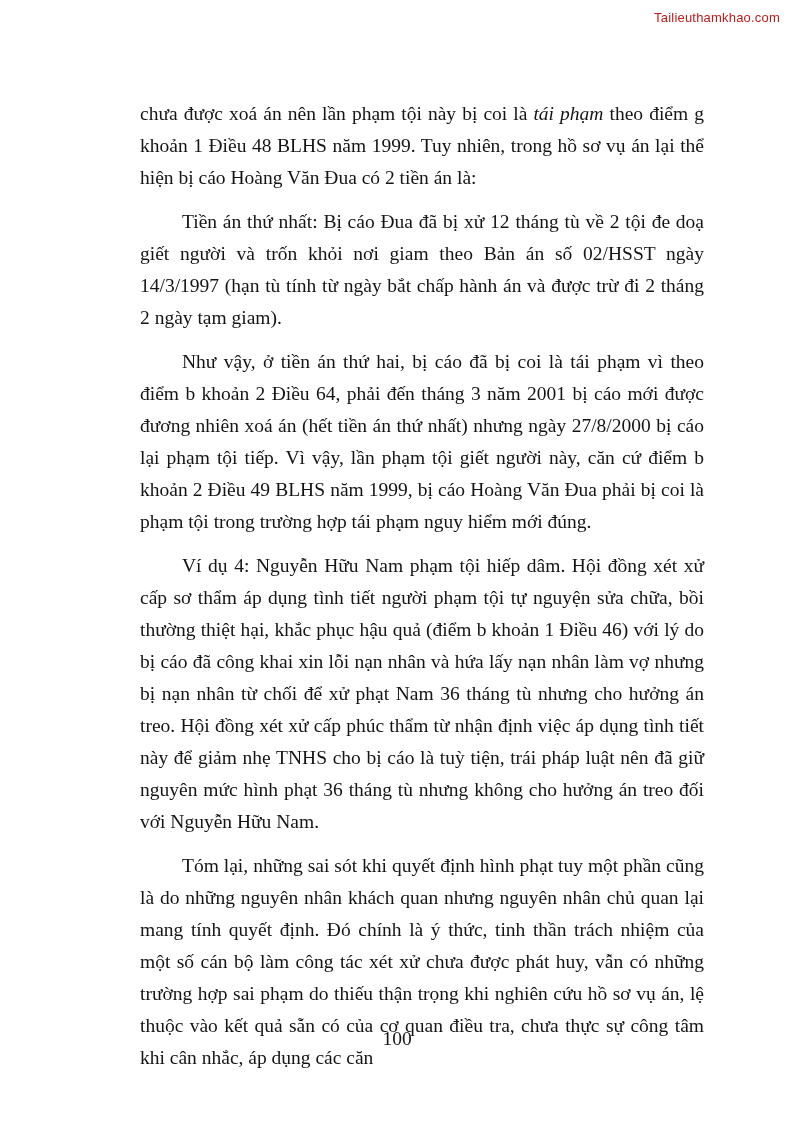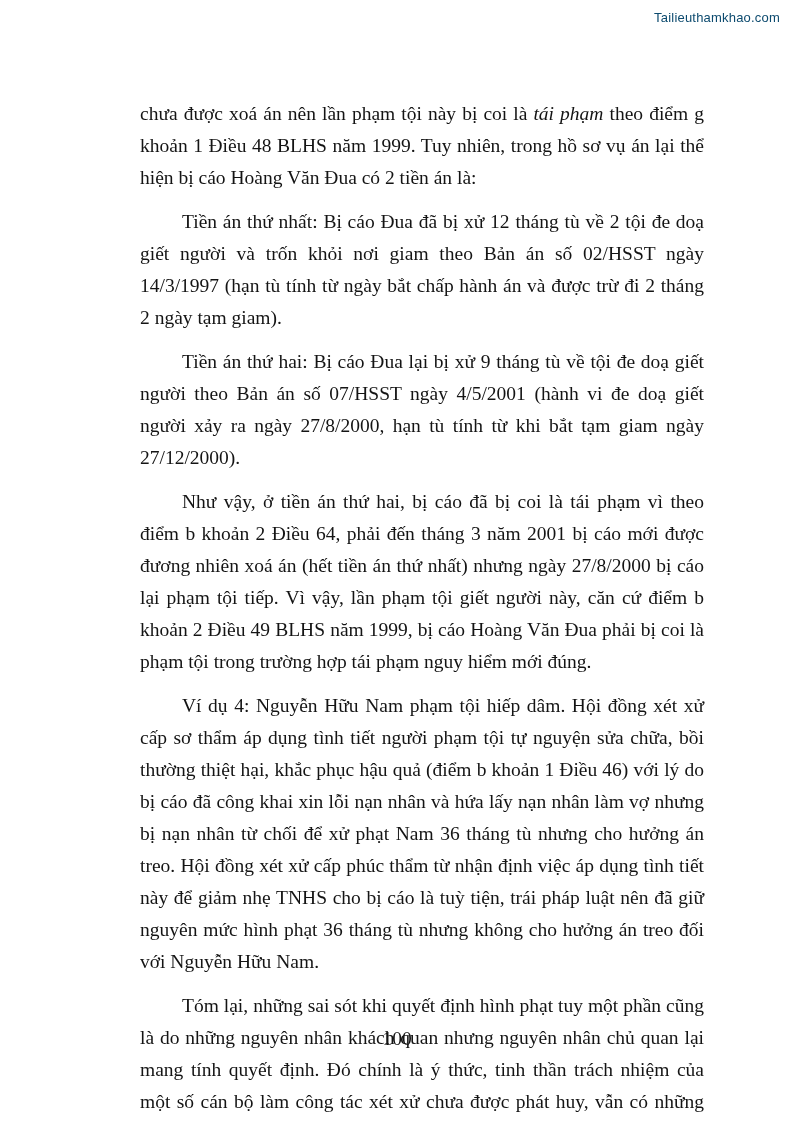--- a/index.html
+++ b/index.html
@@ -15,21 +15,21 @@
     overflow: hidden;
     font-family: "Liberation Serif", serif;
     color: #141414;
   }
   .watermark {
     position: absolute;
     top: 10px;
     right: 14px;
     font-family: "Liberation Sans", sans-serif;
     font-size: 13px;
-    color: #0c4a6e;
+    color: #b91c1c;
     letter-spacing: 0.2px;
   }
   .text-body {
     position: absolute;
     top: 86px;
     left: 128px;
     width: 588px;
     font-size: 19.5px;
     line-height: 32px;
     text-align: justify;
@@ -63,21 +63,20 @@
   <div class="watermark">Tailieuthamkhao.com</div>
 
   <div class="text-body">
 
     <p>
       <span>chưa được xoá án nên lần phạm tội này bị coi là </span><span class="italic-term">tái phạm</span><span> theo điểm g khoản 1 Điều 48 BLHS năm 1999. Tuy nhiên, trong hồ sơ vụ án lại thể hiện bị cáo Hoàng Văn Đua có 2 tiền án là:</span>
     </p>
 
     <p class="indent">Tiền án thứ nhất: Bị cáo Đua đã bị xử 12 tháng tù về 2 tội đe doạ giết người và trốn khỏi nơi giam theo Bản án số 02/HSST ngày 14/3/1997 (hạn tù tính từ ngày bắt chấp hành án và được trừ đi 2 tháng 2 ngày tạm giam).</p>
 
-    <p class="indent">Tiền án thứ hai: Bị cáo Đua lại bị xử 9 tháng tù về tội đe doạ giết người theo Bản án số 07/HSST ngày 4/5/2001 (hành vi đe doạ giết người xảy ra ngày 27/8/2000, hạn tù tính từ khi bắt tạm giam ngày 27/12/2000).</p>
 
     <p class="indent">Như vậy, ở tiền án thứ hai, bị cáo đã bị coi là tái phạm vì theo điểm b khoản 2 Điều 64, phải đến tháng 3 năm 2001 bị cáo mới được đương nhiên xoá án (hết tiền án thứ nhất) nhưng ngày 27/8/2000 bị cáo lại phạm tội tiếp. Vì vậy, lần phạm tội giết người này, căn cứ điểm b khoản 2 Điều 49 BLHS năm 1999, bị cáo Hoàng Văn Đua phải bị coi là phạm tội trong trường hợp tái phạm nguy hiểm mới đúng.</p>
 
     <p class="indent">Ví dụ 4: Nguyễn Hữu Nam phạm tội hiếp dâm. Hội đồng xét xử cấp sơ thẩm áp dụng tình tiết người phạm tội tự nguyện sửa chữa, bồi thường thiệt hại, khắc phục hậu quả (điểm b khoản 1 Điều 46) với lý do bị cáo đã công khai xin lỗi nạn nhân và hứa lấy nạn nhân làm vợ nhưng bị nạn nhân từ chối để xử phạt Nam 36 tháng tù nhưng cho hưởng án treo. Hội đồng xét xử cấp phúc thẩm từ nhận định việc áp dụng tình tiết này để giảm nhẹ TNHS cho bị cáo là tuỳ tiện, trái pháp luật nên đã giữ nguyên mức hình phạt 36 tháng tù nhưng không cho hưởng án treo đối với Nguyễn Hữu Nam.</p>
 
     <p class="indent">Tóm lại, những sai sót khi quyết định hình phạt tuy một phần cũng là do những nguyên nhân khách quan nhưng nguyên nhân chủ quan lại mang tính quyết định. Đó chính là ý thức, tinh thần trách nhiệm của một số cán bộ làm công tác xét xử chưa được phát huy, vẫn có những trường hợp sai phạm do thiếu thận trọng khi nghiên cứu hồ sơ vụ án, lệ thuộc vào kết quả sẵn có của cơ quan điều tra, chưa thực sự công tâm khi cân nhắc, áp dụng các căn</p>
 
   </div>
 
   <div class="page-number">100</div>

